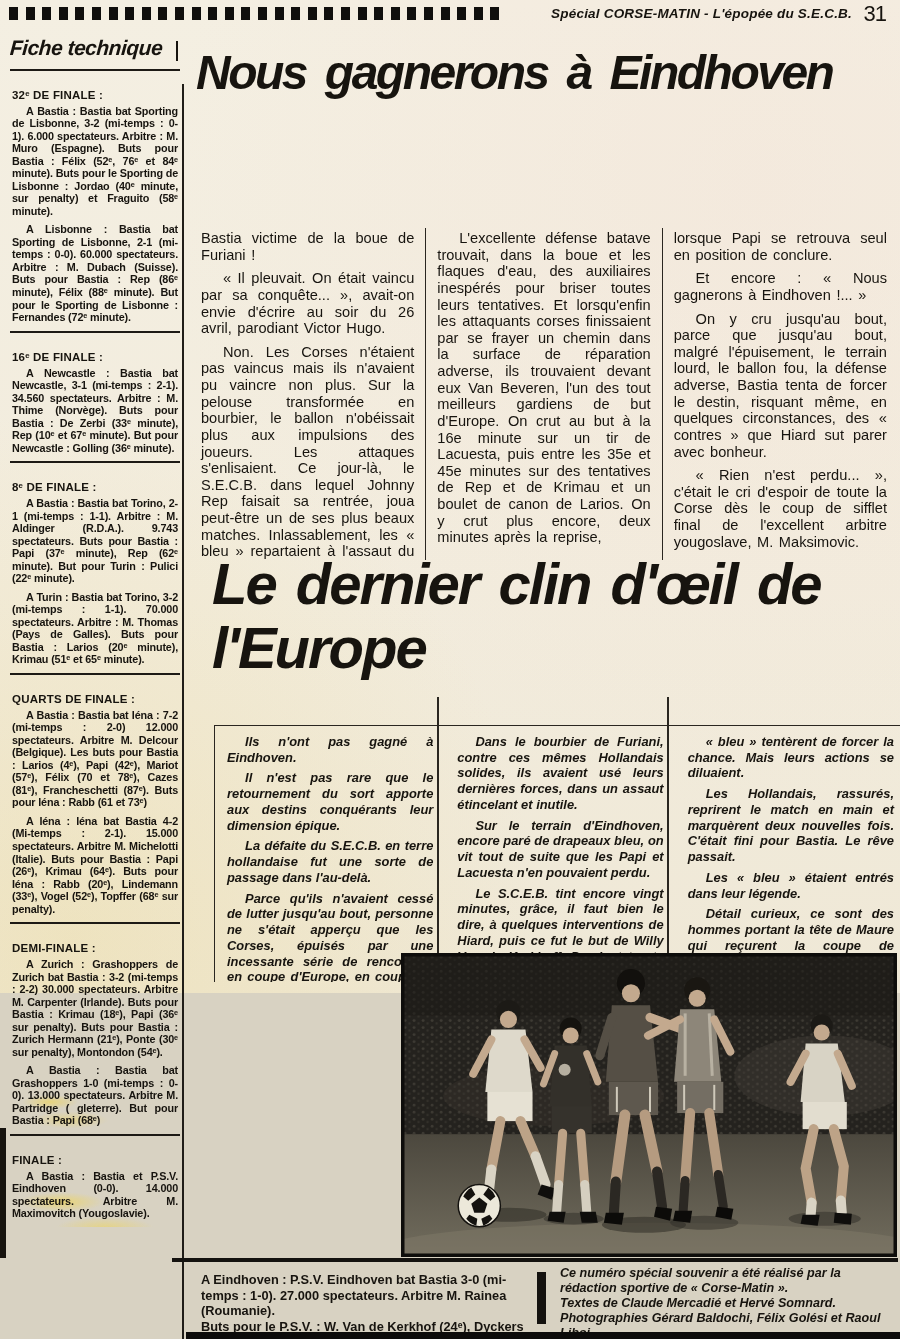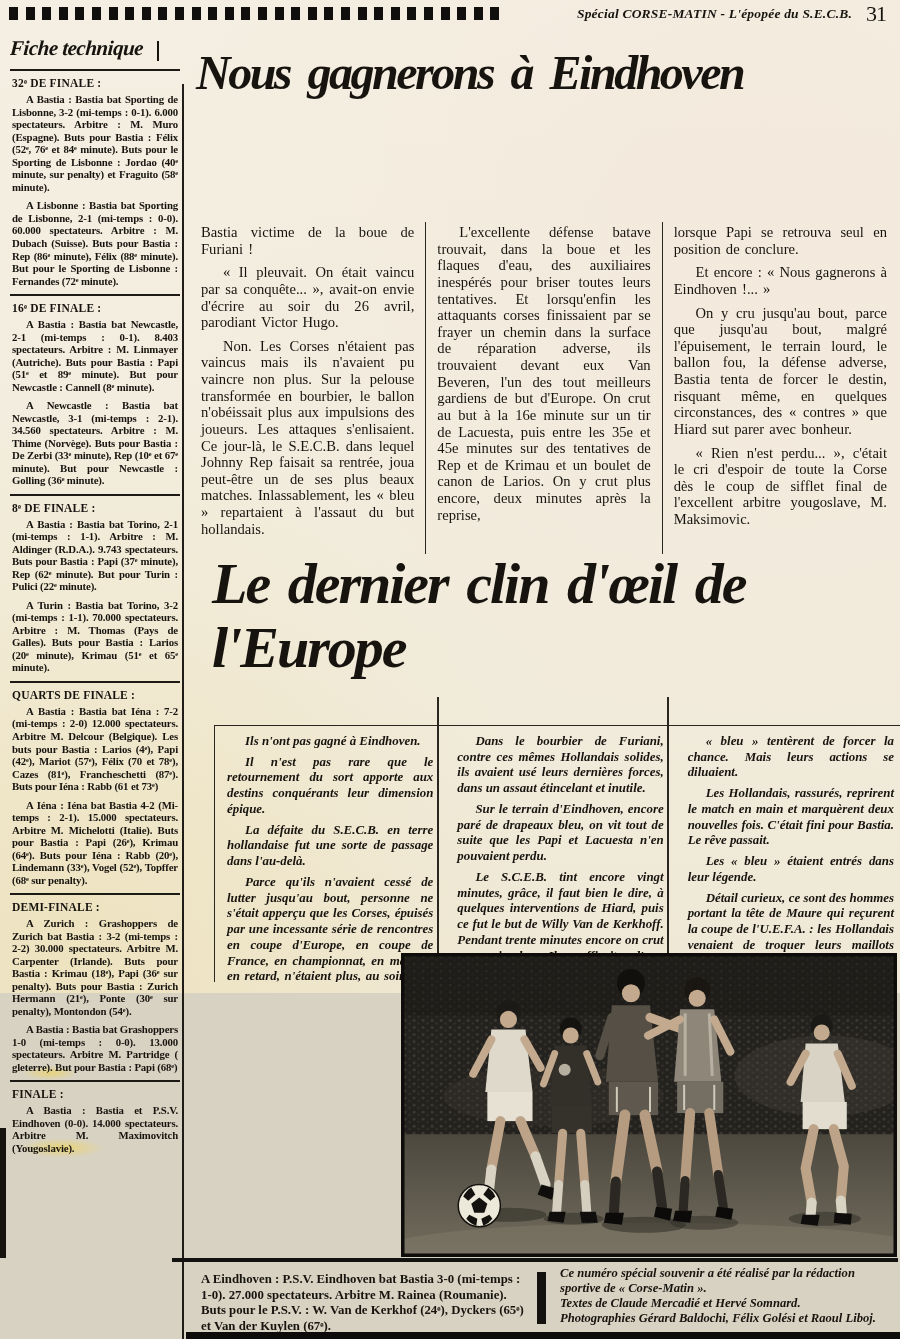--- a/index.html
+++ b/index.html
@@ -3,52 +3,52 @@
 <meta charset="utf-8">
 <style>
   html,body{margin:0;padding:0;}
   body{width:900px;height:1339px;overflow:hidden;background:#d8d2c2;}
   .page{
     position:relative;width:900px;height:993px;
     background:
       radial-gradient(ellipse at 85% 20%, rgba(244,224,214,.35), transparent 55%),
       radial-gradient(ellipse at 8% 95%, rgba(233,210,120,.25), transparent 40%),
       linear-gradient(180deg,#f4efe2 0%,#f2ecdd 60%,#efe8d6 100%);
-    font-family:Liberation Serif, serif;
+    font-family:Liberation Sans, sans-serif;
     color:#17140f;
   }
   
   .sq-rule{position:absolute;left:9px;top:7px;width:498px;height:13px;
     background:repeating-linear-gradient(90deg,#100f0d 0 9px,transparent 9px 16.6px);}
   .masthead{position:absolute;right:48px;top:6px;font-size:13.5px;font-weight:700;font-style:italic;letter-spacing:.2px;white-space:nowrap;}
   .pageno{position:absolute;right:14px;top:1px;font-size:22px;font-weight:400;letter-spacing:-1px;}
   
   .sidebar{position:absolute;left:10px;top:36px;width:170px;height:1300px;overflow:hidden;}
   .fiche{font-size:21px;font-weight:700;font-style:italic;letter-spacing:-.5px;transform:skewX(-4deg);display:inline-block;}
   .fiche-tick{display:inline-block;width:2px;height:20px;background:#17140f;margin-left:14px;vertical-align:middle;}
   .sb-box{margin-top:8px;}
-  .sb-section{border-top:2px solid #1d1a15;padding:6px 2px 7px 2px;position:relative;}
+  .sb-section{border-top:2px solid #1d1a15;padding:18px 2px 7px 2px;position:relative;}
   .sb-section h3{margin:0 0 4px 0;font-size:11.5px;font-weight:700;letter-spacing:.2px;}
   .sb-paras p{margin:0 0 6px 0;font-size:10.8px;font-weight:700;line-height:1.16;text-align:justify;text-indent:1.3em;letter-spacing:-.15px;}
   .sb-paras p:last-child{margin-bottom:0;}
   .stained{background:
       radial-gradient(ellipse 60px 14px at 52px 66px, rgba(235,212,106,.85), transparent 70%),
       radial-gradient(ellipse 70px 16px at 95px 92px, rgba(235,212,106,.7), transparent 70%),
       radial-gradient(ellipse 90px 30px at 60px 120px, rgba(235,212,106,.45), transparent 75%);}
   .stain-demi{background:
       radial-gradient(ellipse 40px 10px at 40px 178px, rgba(235,212,106,.8), transparent 70%),
       radial-gradient(ellipse 55px 12px at 60px 196px, rgba(235,212,106,.55), transparent 70%);}
   .v-rule{position:absolute;left:182px;top:84px;width:2px;height:1255px;background:#201d18;}
   
   .headline1{position:absolute;left:196px;top:48px;width:702px;
     font-size:48px;line-height:1.05;font-weight:700;font-style:italic;letter-spacing:-2.5px;word-spacing:8px;}
   .headline2{position:absolute;left:212px;top:552px;width:700px;
     font-size:58px;line-height:1.1;font-weight:700;font-style:italic;letter-spacing:-2px;word-spacing:6px;}
   
-  .a1{position:absolute;left:190px;top:222px;width:708px;height:332px;display:flex;}
+  .a1{position:absolute;left:190px;top:228px;width:708px;height:332px;display:flex;}
   .a1col{flex:1 1 0;padding:2px 11px 0 11px;overflow:hidden;}
   .a1col + .a1col{border-left:1.5px solid #2a2620;}
   .a1col p{margin:0 0 7px 0;font-size:14.6px;line-height:1.14;text-align:justify;text-indent:1.5em;word-spacing:1.5px;}
   .first-flush p:first-child{text-indent:0;}
   
   .a2{position:absolute;left:214px;top:697px;width:691px;height:256px;display:flex;border:1.5px solid #2a2620;border-bottom:none;margin-top:28px;}
   .a2col{flex:1 1 0;padding:8px 12px 0 12px;overflow:hidden;}
   .a2col p{margin:0 0 5px 0;font-size:12.9px;font-weight:700;font-style:italic;line-height:1.22;text-align:justify;text-indent:1.4em;}
   .divider-a2-1,.divider-a2-2{position:absolute;top:697px;width:1.5px;height:256px;background:#2a2620;}
   .divider-a2-1{left:437px;} .divider-a2-2{left:667px;}
@@ -84,21 +84,20 @@
       <section class="sb-section">
         <h3>32ᵉ DE FINALE :</h3>
         <div class="sb-paras">
             <p>A Bastia : Bastia bat Sporting de Lisbonne, 3-2 (mi-temps : 0-1). 6.000 spectateurs. Arbitre : M. Muro (Espagne). Buts pour Bastia : Félix (52ᵉ, 76ᵉ et 84ᵉ minute). Buts pour le Sporting de Lisbonne : Jordao (40ᵉ minute, sur penalty) et Fraguito (58ᵉ minute).</p>
             <p>A Lisbonne : Bastia bat Sporting de Lisbonne, 2-1 (mi-temps : 0-0). 60.000 spectateurs. Arbitre : M. Dubach (Suisse). Buts pour Bastia : Rep (86ᵉ minute), Félix (88ᵉ minute). But pour le Sporting de Lisbonne : Fernandes (72ᵉ minute).</p>
           </div>
       </section>
       <section class="sb-section">
         <h3>16ᵉ DE FINALE :</h3>
         <div class="sb-paras">
-            <p>A Bastia : Bastia bat Newcastle, 2-1 (mi-temps : 0-1). 8.403 spectateurs. Arbitre : M. Linmayer (Autriche). Buts pour Bastia : Papi (51ᵉ et 89ᵉ minute). But pour Newcastle : Cannell (8ᵉ minute).</p>
             <p>A Newcastle : Bastia bat Newcastle, 3-1 (mi-temps : 2-1). 34.560 spectateurs. Arbitre : M. Thime (Norvège). Buts pour Bastia : De Zerbi (33ᵉ minute), Rep (10ᵉ et 67ᵉ minute). But pour Newcastle : Golling (36ᵉ minute).</p>
           </div>
       </section>
       <section class="sb-section">
         <h3>8ᵉ DE FINALE :</h3>
         <div class="sb-paras">
             <p>A Bastia : Bastia bat Torino, 2-1 (mi-temps : 1-1). Arbitre : M. Aldinger (R.D.A.). 9.743 spectateurs. Buts pour Bastia : Papi (37ᵉ minute), Rep (62ᵉ minute). But pour Turin : Pulici (22ᵉ minute).</p>
             <p>A Turin : Bastia bat Torino, 3-2 (mi-temps : 1-1). 70.000 spectateurs. Arbitre : M. Thomas (Pays de Galles). Buts pour Bastia : Larios (20ᵉ minute), Krimau (51ᵉ et 65ᵉ minute).</p>
           </div>
       </section>

